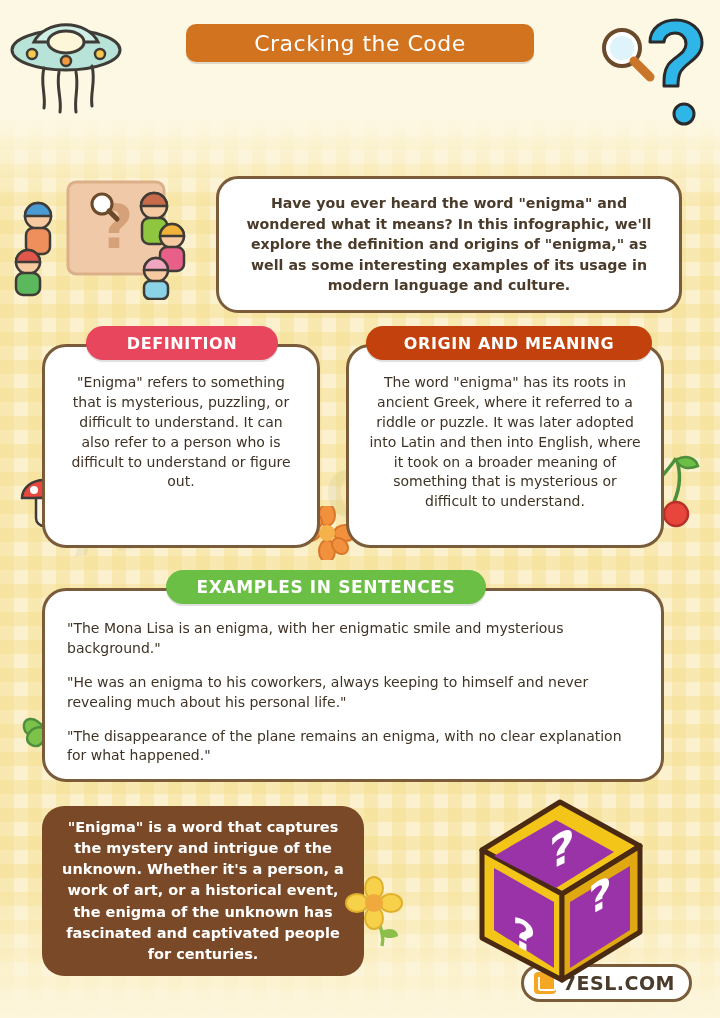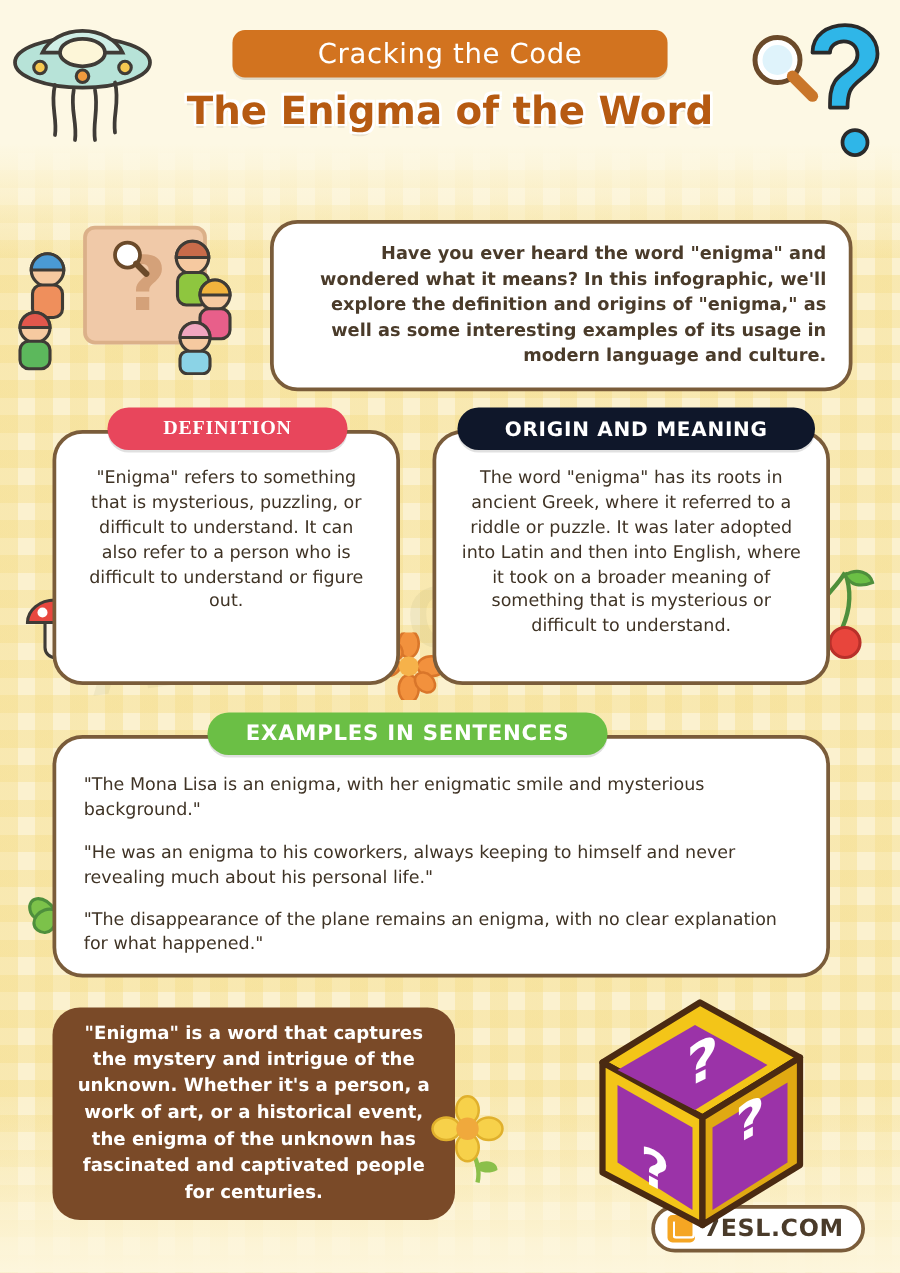--- a/index.html
+++ b/index.html
@@ -58,34 +58,34 @@
     text-shadow: 2px 2px 0 #fff, -2px 2px 0 #fff, 2px -2px 0 #fff, -2px -2px 0 #fff, 0 3px 0 rgba(0,0,0,.08);
     line-height:1.15;
   }
   .main-title .l2{ display:block; margin-top:4px; }
 
   
   .intro{
     position:absolute; left:216px; top:176px; width:466px; min-height:128px;
     background:#fff; border:3px solid #7a5c3a; border-radius:22px;
     padding:14px 18px;
-    text-align:right;
+    text-align:center;
     font-size:14.2px; font-weight:bold; color:#4a3b2a; line-height:1.45;
   }
 
   
   .banner{
     position:absolute; height:34px; border-radius:17px;
     display:flex; align-items:center; justify-content:center;
     color:#fff; font-weight:bold; letter-spacing:.6px;
     box-shadow:0 2px 0 rgba(0,0,0,.12);
     z-index:3;
   }
-  .banner.def{ left:86px; top:326px; width:192px; background:#e8465c; font-size:16px;font-family:Liberation Serif, serif; }
-  .banner.orig{ left:366px; top:326px; width:286px; background:#0f172a; font-size:16px; }
+  .banner.def{ left:86px; top:326px; width:192px; background:#e8465c; font-size:16px; }
+  .banner.orig{ left:366px; top:326px; width:286px; background:#c2410c; font-size:16px; }
   .banner.ex{ left:166px; top:570px; width:320px; background:#6bbf45; font-size:17px;align-items:center; }
 
   
   .card{
     position:absolute; background:#fff; border:3px solid #7a5c3a; border-radius:24px;
     padding:20px 18px 16px;
     font-size:14px; color:#3f3325; line-height:1.42; z-index:2;
   }
   .card.def{ left:42px; top:344px; width:278px; height:204px; text-align:center; padding-top:26px; }
   .card.orig{ left:346px; top:344px; width:318px; height:204px; text-align:center; padding-top:26px; }
@@ -245,21 +245,20 @@
   <text x="90" y="78" text-anchor="middle" font-size="44" font-weight="bold" fill="#fff" font-family="DejaVu Sans" transform="skewY(-26) translate(8 44)">?</text>
   <text x="60" y="150" text-anchor="middle" font-size="40" font-weight="bold" fill="#fff" font-family="DejaVu Sans" transform="skewY(28) translate(0 -22)">?</text>
   <text x="136" y="150" text-anchor="middle" font-size="40" font-weight="bold" fill="#fff" font-family="DejaVu Sans" transform="skewY(-28) translate(0 42)">?</text>
 </svg>
 
 <div class="title-band">
   <span>Cracking the Code</span>
 </div>
 
 <div class="main-title">
-  <span>The Enigma of the Word</span>
 </div>
 
 <div class="intro">
   <span>Have you ever heard the word "enigma" and wondered what it means? In this infographic, we'll explore the definition and origins of "enigma," as well as some interesting examples of its usage in modern language and culture.</span>
 </div>
 
 <div class="card def">
   <span>"Enigma" refers to something that is mysterious, puzzling, or difficult to understand. It can also refer to a person who is difficult to understand or figure out.</span>
 </div>
 <div class="banner def">

